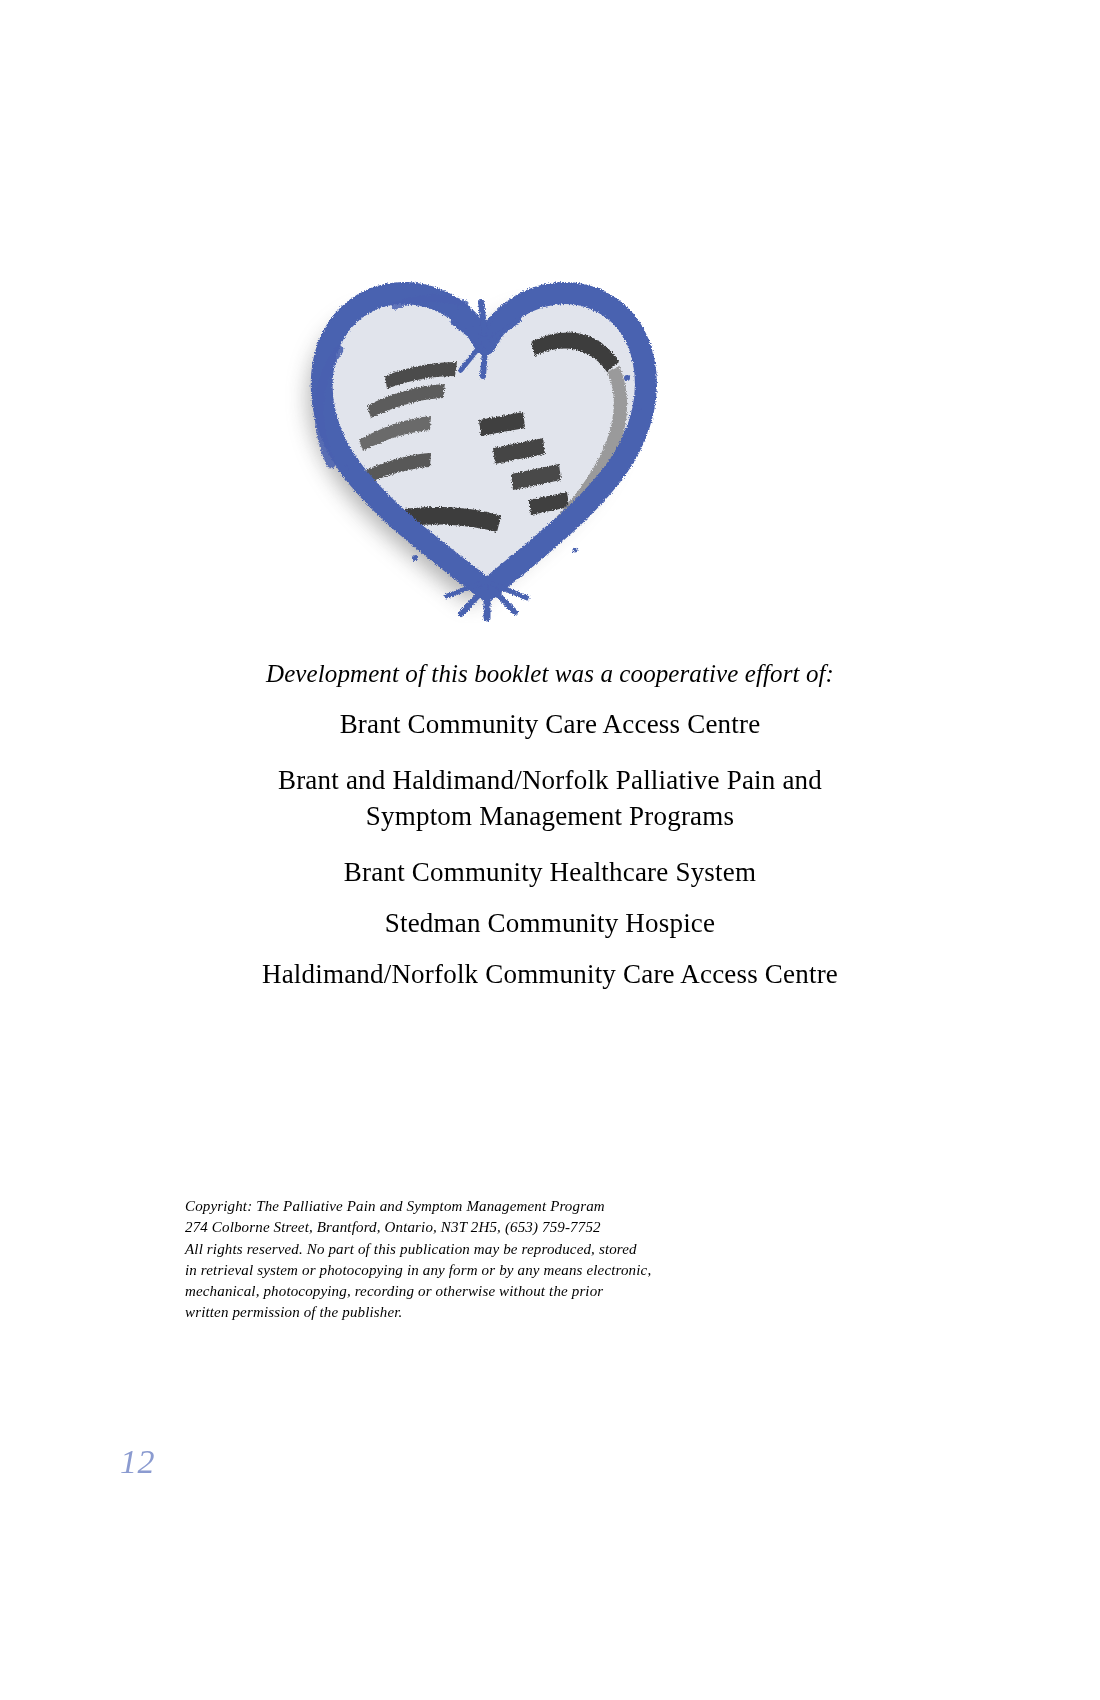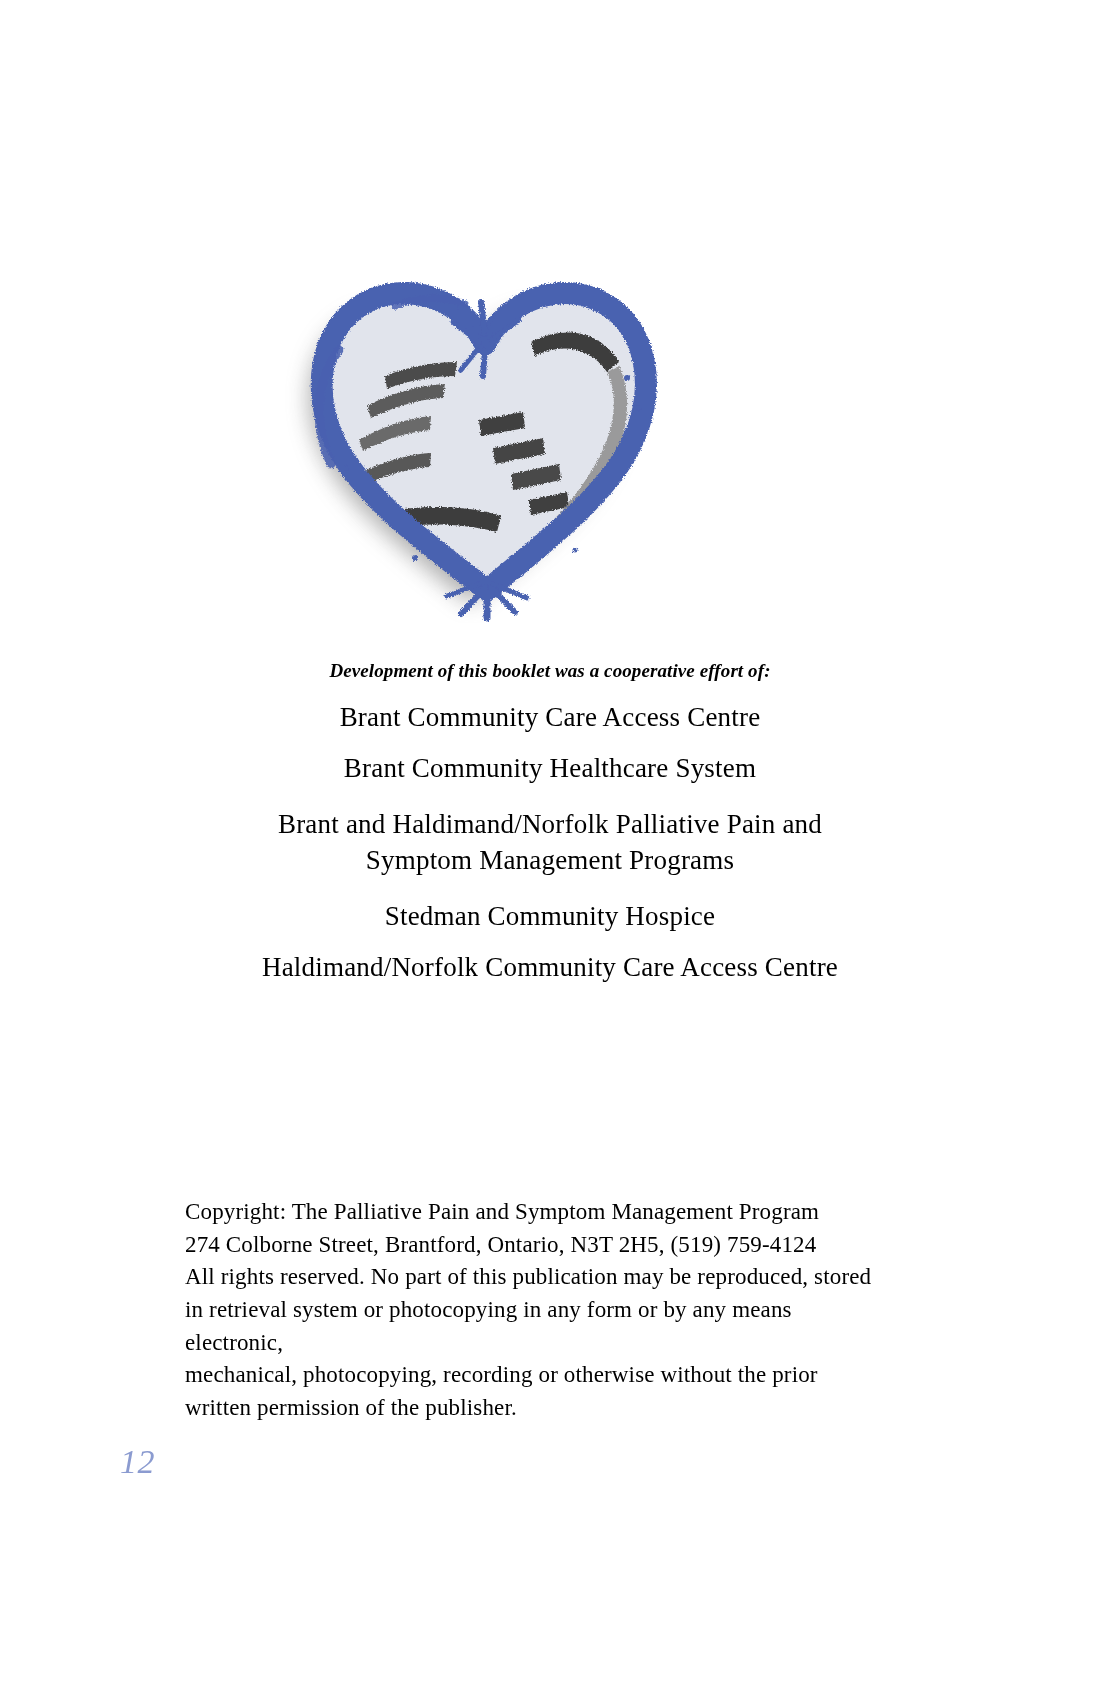--- a/index.html
+++ b/index.html
@@ -33,23 +33,23 @@
 
   
   #credits {
     position: absolute;
     left: 150px;
     top: 660px;
     width: 800px;
     text-align: center;
   }
   #credits .credits-heading {
-    font-size: 19px;
+    font-size: 25px;
     font-style: italic;
-    font-weight: bold;
+    font-weight: normal;
     letter-spacing: 0.1px;
     margin: 0 0 22px 0;
     line-height: 1.15;
     text-align: center;
   }
   #credits .credit-line {
     font-size: 27px;
     line-height: 1.0;
     margin: 3px 0 24px 0;
     letter-spacing: 0.2px;
@@ -60,21 +60,22 @@
   #credits .credit-line:last-child {
     margin-bottom: 0;
   }
 
   
   #copyright {
     position: absolute;
     left: 185px;
     top: 1196px;
     width: 700px;
-    font-size: 23px;
+    font-style: italic;
+    font-size: 15px;
     line-height: 1.42;
     letter-spacing: 0.15px;
   }
   #copyright .cr-para {
     margin: 0;
   }
   #copyright .cr-para + .cr-para {
   }
 
   
@@ -189,36 +190,36 @@
         <circle cx="300" cy="292" r="2.5" fill="#4a62b0"></circle>
       </g>
     </svg>
   </div>
 
   <div id="credits">
     <div class="credits-heading">Development of this booklet was a cooperative effort of:</div>
 
     <div class="credit-line">Brant Community Care Access Centre</div>
 
-    <div class="credit-line">Brant Community Healthcare System</div>
-
     <div class="credit-line two-line">
       <div>Brant and Haldimand/Norfolk Palliative Pain and</div>
       <div>Symptom Management Programs</div>
     </div>
 
+    <div class="credit-line">Brant Community Healthcare System</div>
+
     <div class="credit-line">Stedman Community Hospice</div>
 
     <div class="credit-line">Haldimand/Norfolk Community Care Access Centre</div>
   </div>
 
   <div id="copyright">
     <div class="cr-para">
       <div>Copyright:  The Palliative Pain and Symptom Management Program</div>
-      <div>274 Colborne Street, Brantford, Ontario, N3T 2H5, (519) 759-4124</div>
+      <div>274 Colborne Street, Brantford, Ontario, N3T 2H5, (653) 759-7752</div>
     </div>
     <div class="cr-para">
       <div>All rights reserved.  No part of this publication may be reproduced, stored</div>
       <div>in retrieval system or photocopying in any form or by any means electronic,</div>
       <div>mechanical, photocopying, recording or otherwise without the prior</div>
       <div>written permission of the publisher.</div>
     </div>
   </div>
 
   <div id="page-number">12</div>

